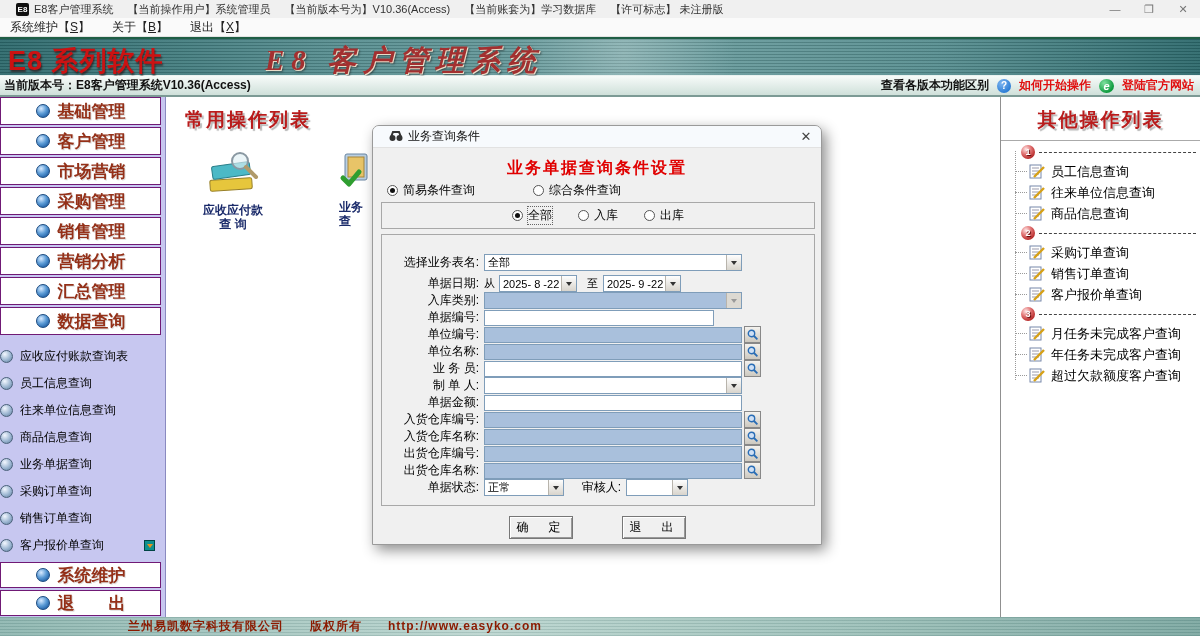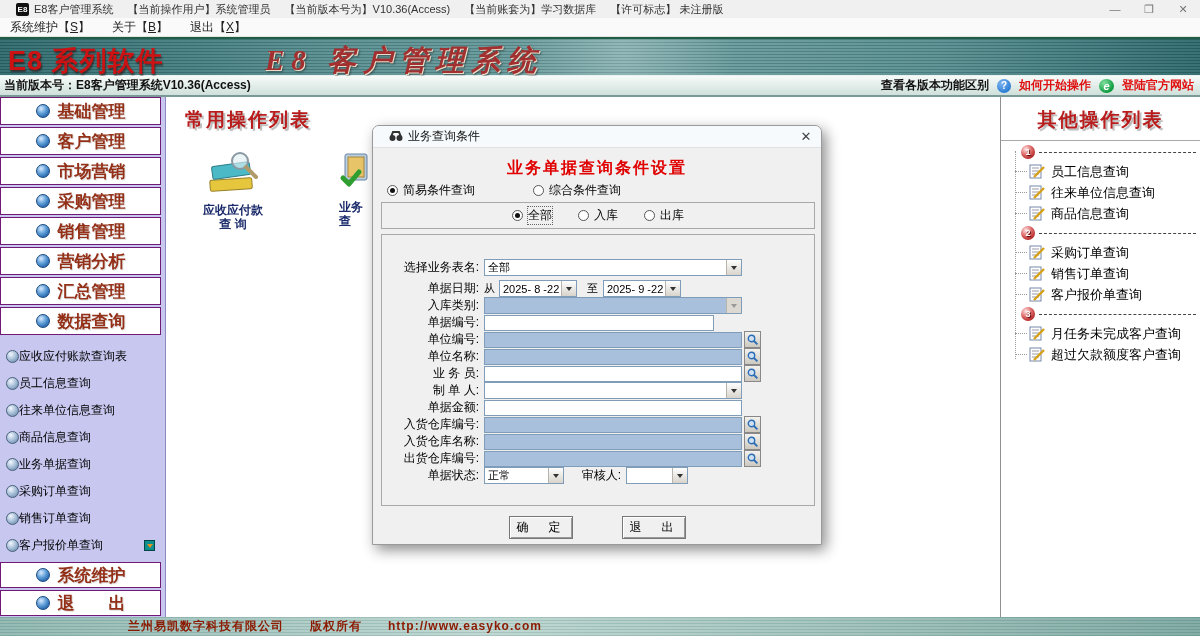--- a/index.html
+++ b/index.html
@@ -52,21 +52,21 @@
 
   
   .sidebar { position:absolute; left:0; top:97px; width:166px; height:520px; background:#c7c7f0;
     border-right:1px solid #8a8ac0; }
   .nav-btn { height:28px; margin:0 4px 2px 0; background:#fff; border:1px solid #701a75;
     display:flex; align-items:center; justify-content:center; gap:8px; cursor:pointer; }
   .nav-btn .lbl { font-size:17px; font-weight:bold; color:#943018; text-shadow:1px 1px 0 #e0e0e0; }
   .sphere-blue { width:14px; height:14px; border-radius:50%;
     background:radial-gradient(circle at 35% 30%,#d8eaff,#5b9bd5 45%,#1d5ca3 85%); border:1px solid #1a4a80; }
   .subnav { padding-top:6px; }
-  .sub-item { height:27px; display:flex; align-items:center; padding-left:6px;
+  .sub-item { height:27px; display:flex; align-items:center; gap:7px; 
     font-size:12px; color:#000; cursor:pointer; position:relative; }
   .circ-ic { width:13px; height:13px; border-radius:50%; flex:0 0 13px;
     background:radial-gradient(circle at 35% 30%,#f2f7ff,#9db7d2 55%,#5d7d9d); border:1px solid #4a617a; }
   .quote-box { position:absolute; right:10px; width:11px; height:11px; background:#0d8f8f;
     border:1px solid #044; }
   .quote-box::after { content:""; position:absolute; left:2px; top:3px; border:3px solid transparent;
     border-top:4px solid #e8901a; }
   .sys-btns { margin-top:3px; }
   .sys-btns .nav-btn { height:26px; }
 
@@ -121,21 +121,21 @@
     font-weight:bold; color:#e00000; letter-spacing:2px; }
   .radio { display:inline-flex; align-items:center; gap:5px; font-size:12px; color:#000; cursor:pointer; }
   .rdot { width:11px; height:11px; border-radius:50%; border:1px solid #555; background:#fff; position:relative; }
   .radio.on .rdot::after { content:""; position:absolute; left:2px; top:2px; width:5px; height:5px;
     border-radius:50%; background:#111; }
   .radio.focus .rlbl { outline:1px dotted #666; }
   .mode-row { position:absolute; left:14px; top:56px; display:flex; gap:58px; }
   .scope-box { position:absolute; left:8px; top:76px; width:434px; height:27px; border:1px solid #a8a8a8;
     display:flex; align-items:center; justify-content:center; gap:26px; background:#f0f0f0; }
   .fields-box { position:absolute; left:8px; top:108px; width:434px; height:272px; border:1px solid #a8a8a8;
-    background:#f0f0f0; padding-top:22px; }
+    background:#f0f0f0; padding-top:17px; }
   .frow { display:flex; align-items:center; height:17px; margin-bottom:0; }
   .frow.first { height:20px; margin-bottom:3px; }
   .flabel { width:102px; text-align:right; padding-right:5px; font-size:12px; color:#000; white-space:nowrap; }
   .ti { height:16px; border:1px solid #7f9db9; background:#fff; }
   .ti.blue { background:#a9c0dc; }
   .sel { height:17px; border:1px solid #7f9db9; background:#fff; display:flex; align-items:stretch;
     font-size:11px; color:#000; }
   .sel .val { flex:1; display:flex; align-items:center; padding-left:3px; white-space:nowrap; overflow:hidden; }
   .sel .abtn { width:15px; background:linear-gradient(180deg,#fefefe,#d8d4cc); border-left:1px solid #b8b4ac;
     display:flex; align-items:center; justify-content:center; }
@@ -388,20 +388,30 @@
           <span>月任务未完成客户查询</span>
         </div>
       <div class="rp-item">
           <svg class="note-ic" width="16" height="15" viewBox="0 0 16 15">
             <rect x="1" y="1" width="11" height="13" fill="#fff" stroke="#7788aa"></rect>
             <line x1="3" y1="4" x2="10" y2="4" stroke="#99a"></line>
             <line x1="3" y1="7" x2="10" y2="7" stroke="#99a"></line>
             <line x1="3" y1="10" x2="10" y2="10" stroke="#99a"></line>
             <line x1="5" y1="13" x2="15" y2="3" stroke="#d6a017" stroke-width="2.4"></line>
           </svg>
+          <span>年任务未完成客户查询</span>
+        </div>
+      <div class="rp-item">
+          <svg class="note-ic" width="16" height="15" viewBox="0 0 16 15">
+            <rect x="1" y="1" width="11" height="13" fill="#fff" stroke="#7788aa"></rect>
+            <line x1="3" y1="4" x2="10" y2="4" stroke="#99a"></line>
+            <line x1="3" y1="7" x2="10" y2="7" stroke="#99a"></line>
+            <line x1="3" y1="10" x2="10" y2="10" stroke="#99a"></line>
+            <line x1="5" y1="13" x2="15" y2="3" stroke="#d6a017" stroke-width="2.4"></line>
+          </svg>
           <span>超过欠款额度客户查询</span>
         </div>
     </div>
   </div>
 
   <div class="dialog">
     <div class="dlg-title">
       <svg width="14" height="11" viewBox="0 0 14 11">
         <circle cx="3.5" cy="7" r="3" fill="#333"></circle>
           <circle cx="10.5" cy="7" r="3" fill="#333"></circle>
@@ -558,20 +568,30 @@
         <span class="flabel">出货仓库编号:</span>
         <span class="ti blue w-wide"></span>
         <span class="lk-btn">
             <svg width="11" height="11" viewBox="0 0 11 11">
               <circle cx="4.5" cy="4.5" r="3.2" fill="#cfe0f5" stroke="#2a6db5" stroke-width="1.4"></circle>
               <line x1="7" y1="7" x2="10.4" y2="10.4" stroke="#2a6db5" stroke-width="1.8"></line>
             </svg>
           </span>
       </div>
 
+      <div class="frow">
+        <span class="flabel">出货仓库名称:</span>
+        <span class="ti blue w-wide"></span>
+        <span class="lk-btn">
+            <svg width="11" height="11" viewBox="0 0 11 11">
+              <circle cx="4.5" cy="4.5" r="3.2" fill="#cfe0f5" stroke="#2a6db5" stroke-width="1.4"></circle>
+              <line x1="7" y1="7" x2="10.4" y2="10.4" stroke="#2a6db5" stroke-width="1.8"></line>
+            </svg>
+          </span>
+      </div>
 
       <div class="frow">
         <span class="flabel">单据状态:</span>
         <span class="sel" style="width:80px">
             <span class="val">正常</span>
             <span class="abtn">
               <span class="tri"></span>
             </span>
           </span>
         <span class="flabel" style="width:62px">审核人:</span>

